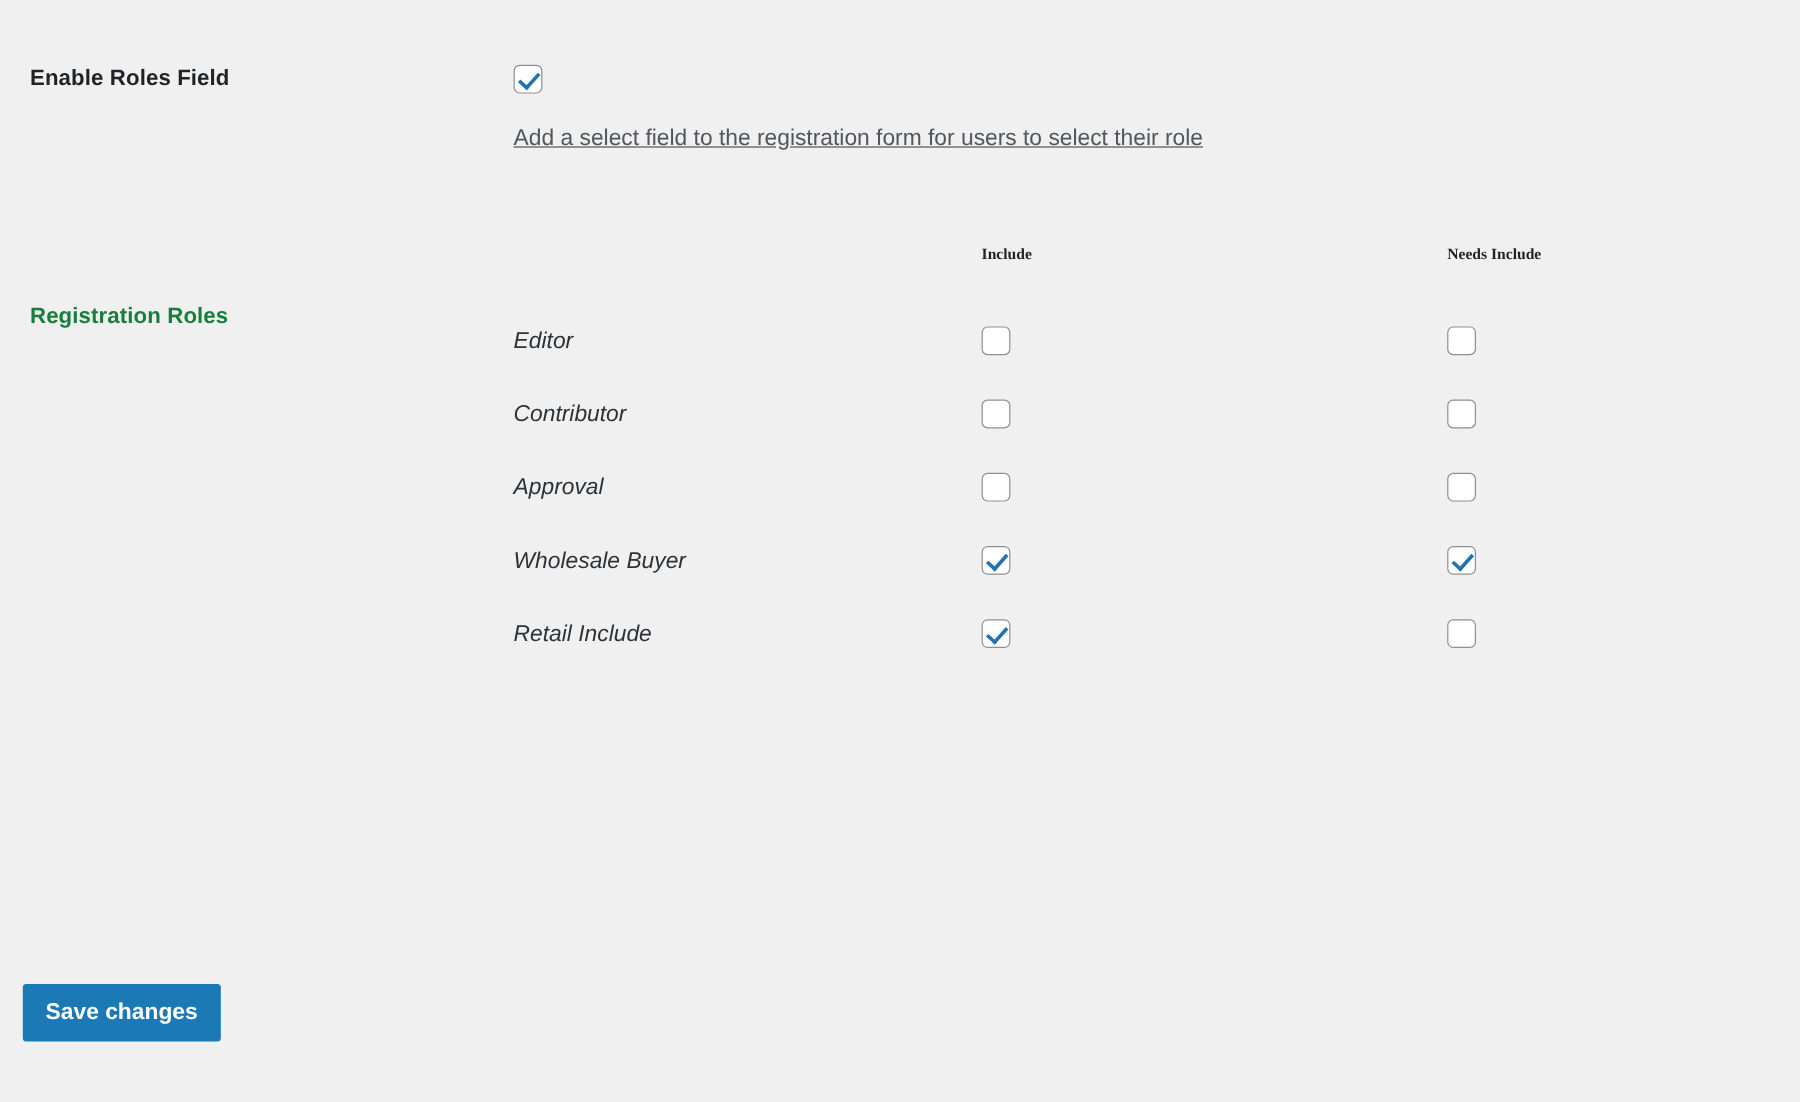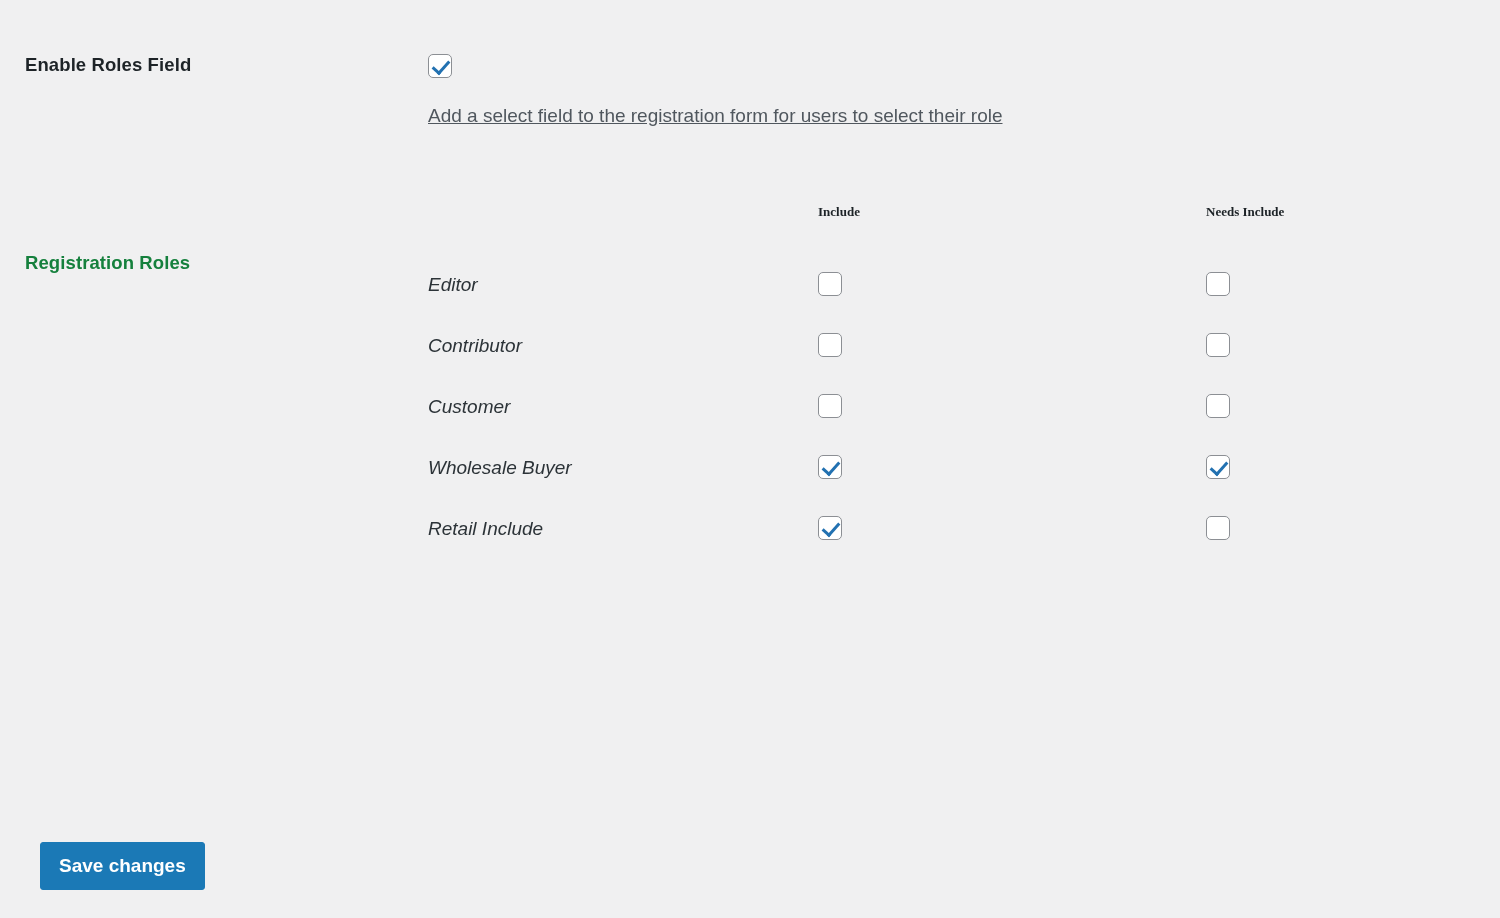--- a/index.html
+++ b/index.html
@@ -131,23 +131,22 @@
   .role-cell {
     position: absolute;
     top: 0px;
   }
   .role-cell.include { left: 818px; }
   .role-cell.approval { left: 1206px; }
 
   
   .save-wrap {
     position: absolute;
-    left: 40px;
+    left: 19px;
     top: 820px;
-    margin-top: 22px;
   }
   .save-button {
     display: inline-block;
     background: #1b79b6;
     color: #ffffff;
     border: 1px solid #1b79b6;
     border-radius: 3px;
     font-family: "Liberation Sans", sans-serif;
     font-size: 19px;
     font-weight: 700;
@@ -184,21 +183,21 @@
           <div class="role-name">Editor</div>
           <div class="role-cell include"><span class="cb"></span></div>
           <div class="role-cell approval"><span class="cb"></span></div>
         </div>
         <div class="role-row">
           <div class="role-name">Contributor</div>
           <div class="role-cell include"><span class="cb"></span></div>
           <div class="role-cell approval"><span class="cb"></span></div>
         </div>
         <div class="role-row">
-          <div class="role-name">Customer</div>
+          <div class="role-name">Approval</div>
           <div class="role-cell include"><span class="cb"></span></div>
           <div class="role-cell approval"><span class="cb"></span></div>
         </div>
         <div class="role-row">
           <div class="role-name">Wholesale Buyer</div>
           <div class="role-cell include"><span class="cb checked"></span></div>
           <div class="role-cell approval"><span class="cb checked"></span></div>
         </div>
         <div class="role-row">
           <div class="role-name">Retail Include</div>

